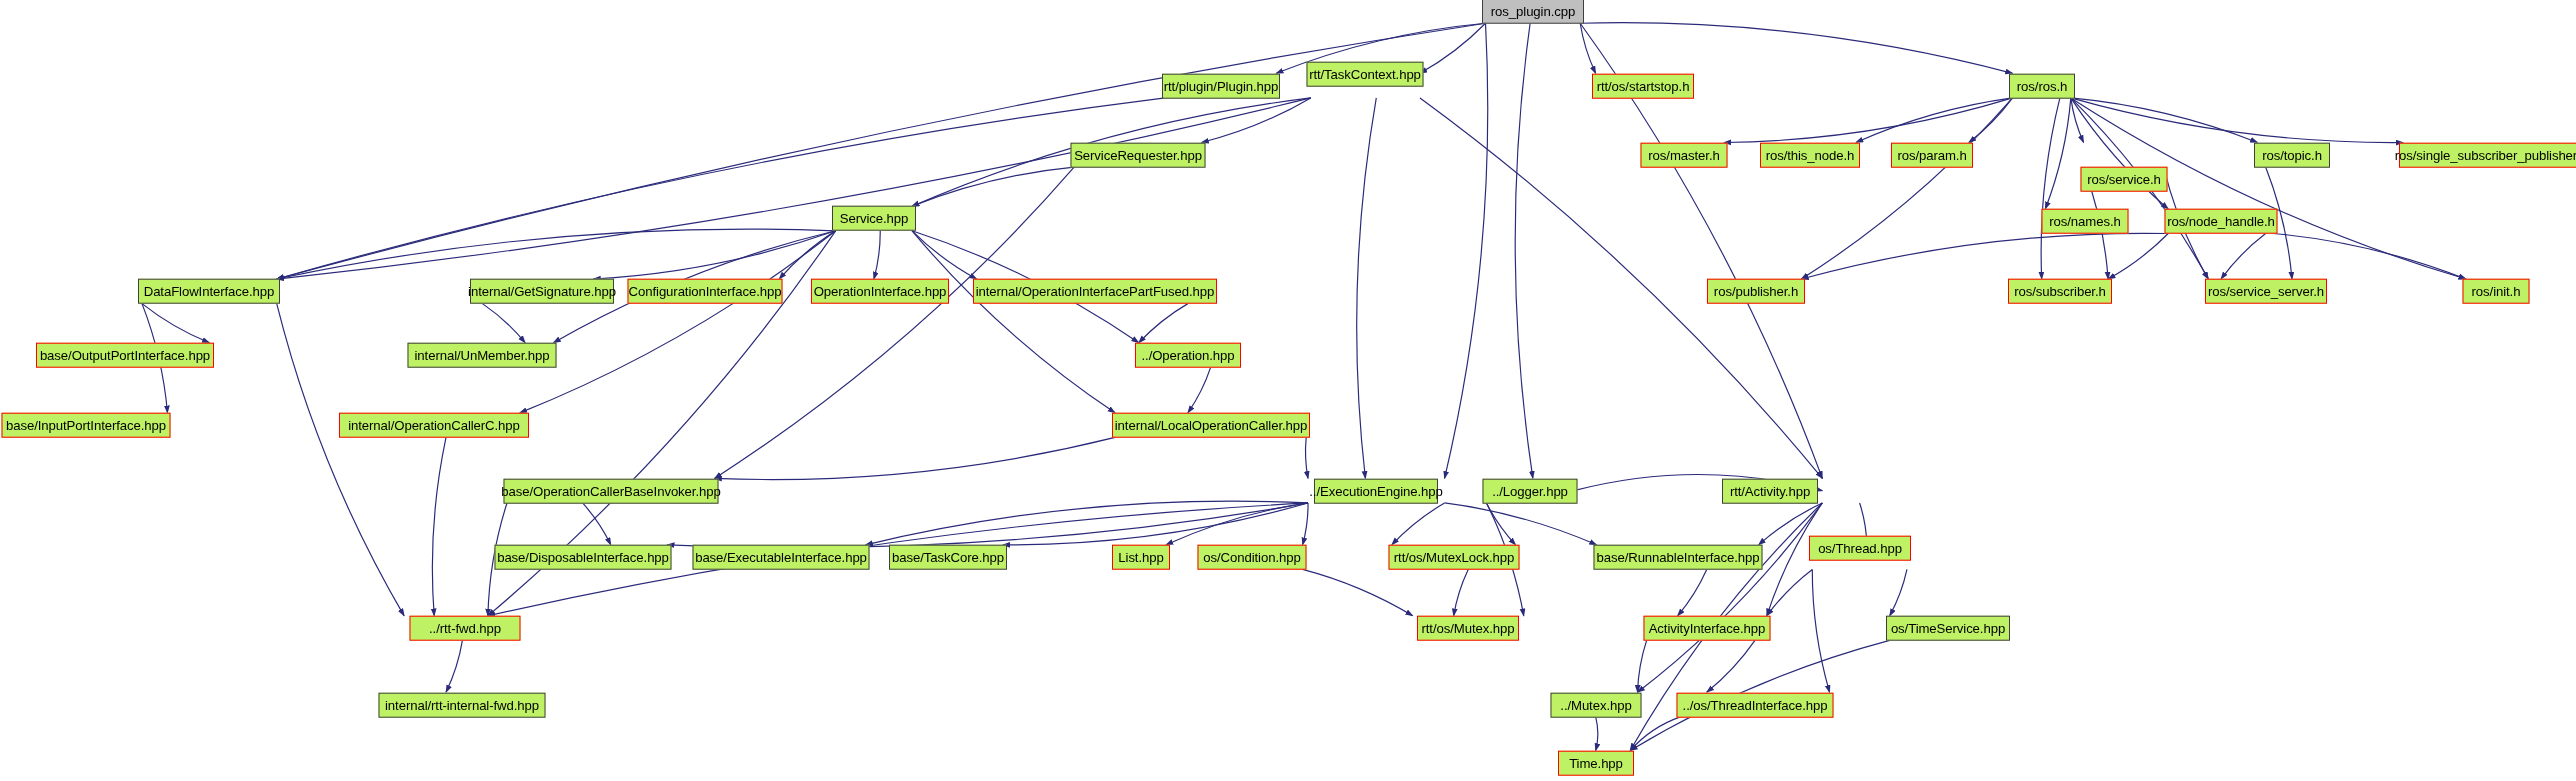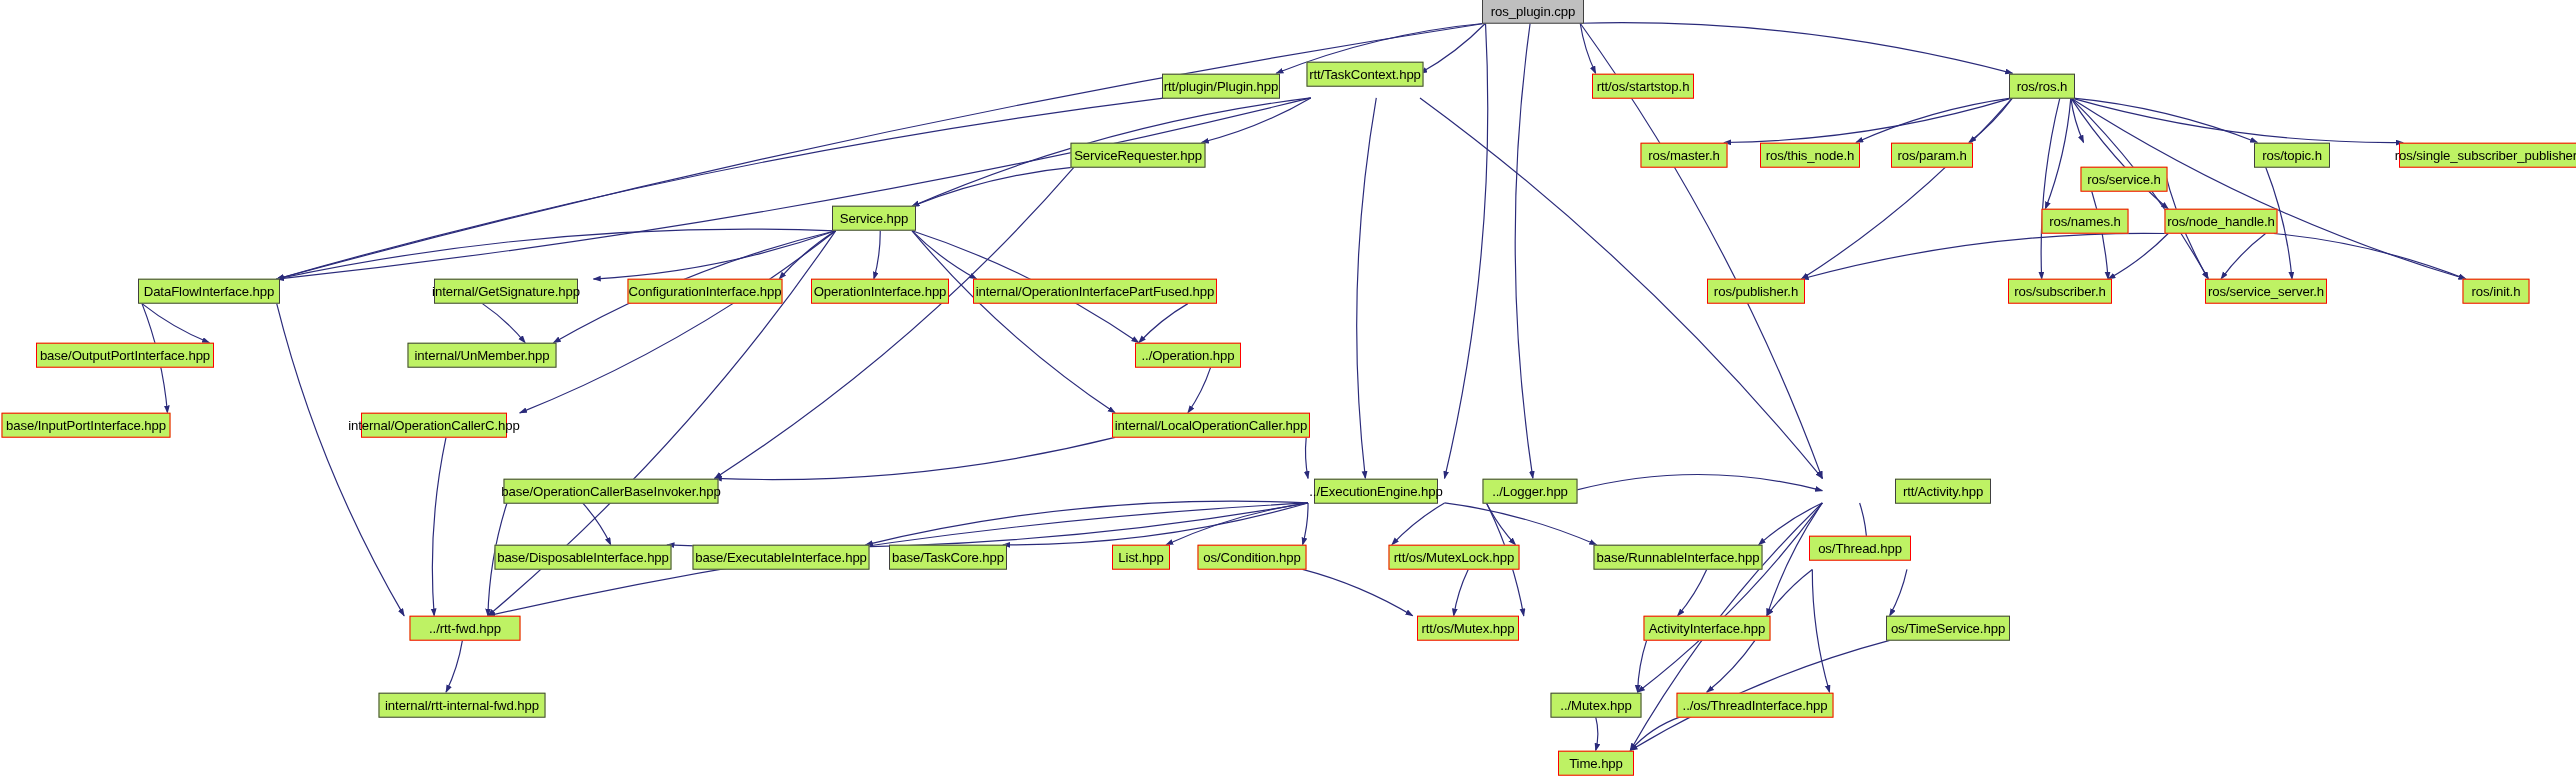--- a/index.html
+++ b/index.html
@@ -165,21 +165,21 @@
       </div>
       <div class="node red" style="left: 2085px; top: 221px; width: 87px;">
         <span class="lbl">ros/names.h</span>
       </div>
       <div class="node red" style="left: 2221px; top: 221px; width: 113px;">
         <span class="lbl">ros/node_handle.h</span>
       </div>
       <div class="node grey" style="left: 209px; top: 291px; width: 142px;">
         <span class="lbl">DataFlowInterface.hpp</span>
       </div>
-      <div class="node grey" style="left: 506px; top: 291px; width: 144px;">
+      <div class="node grey" style="left: 542px; top: 291px; width: 144px;">
         <span class="lbl">internal/GetSignature.hpp</span>
       </div>
       <div class="node red" style="left: 705px; top: 291px; width: 155px;">
         <span class="lbl">ConfigurationInterface.hpp</span>
       </div>
       <div class="node red" style="left: 880px; top: 291px; width: 138px;">
         <span class="lbl">OperationInterface.hpp</span>
       </div>
       <div class="node red" style="left: 1095px; top: 291px; width: 244px;">
         <span class="lbl">internal/OperationInterfacePartFused.hpp</span>
@@ -201,36 +201,36 @@
       </div>
       <div class="node grey" style="left: 482px; top: 355px; width: 149px;">
         <span class="lbl">internal/UnMember.hpp</span>
       </div>
       <div class="node red" style="left: 1188px; top: 355px; width: 106px;">
         <span class="lbl">../Operation.hpp</span>
       </div>
       <div class="node red" style="left: 86px; top: 425px; width: 169px;">
         <span class="lbl">base/InputPortInterface.hpp</span>
       </div>
-      <div class="node red" style="left: 434px; top: 425px; width: 146px;">
+      <div class="node red" style="left: 434px; top: 425px; width: 190px;">
         <span class="lbl">internal/OperationCallerC.hpp</span>
       </div>
       <div class="node red" style="left: 1211px; top: 425px; width: 198px;">
         <span class="lbl">internal/LocalOperationCaller.hpp</span>
       </div>
       <div class="node grey" style="left: 611px; top: 491px; width: 215px;">
         <span class="lbl">base/OperationCallerBaseInvoker.hpp</span>
       </div>
       <div class="node grey" style="left: 1376px; top: 491px; width: 124px;">
         <span class="lbl">../ExecutionEngine.hpp</span>
       </div>
       <div class="node grey" style="left: 1530px; top: 491px; width: 95px;">
         <span class="lbl">../Logger.hpp</span>
       </div>
-      <div class="node grey" style="left: 1943px; top: 491px; width: 96px;">
+      <div class="node grey" style="left: 1770px; top: 491px; width: 96px;">
         <span class="lbl">rtt/Activity.hpp</span>
       </div>
       <div class="node grey" style="left: 583px; top: 557px; width: 177px;">
         <span class="lbl">base/DisposableInterface.hpp</span>
       </div>
       <div class="node grey" style="left: 781px; top: 557px; width: 177px;">
         <span class="lbl">base/ExecutableInterface.hpp</span>
       </div>
       <div class="node grey" style="left: 948px; top: 557px; width: 118px;">
         <span class="lbl">base/TaskCore.hpp</span>

